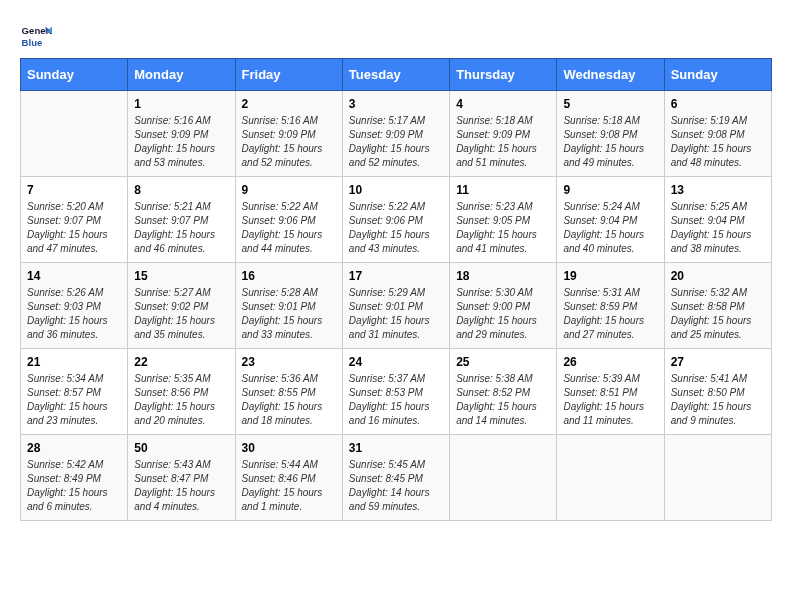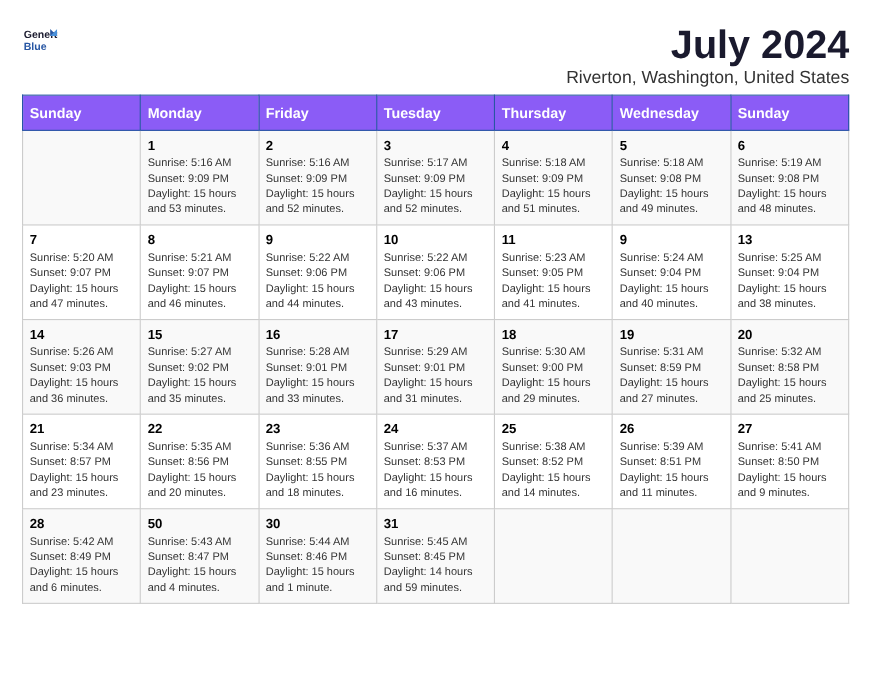--- a/index.html
+++ b/index.html
@@ -36,21 +36,21 @@
     .subtitle {
       font-size: 16px;
       color: #333;
     }
     table {
       width: 100%;
       border-collapse: collapse;
       font-size: 11px;
     }
     thead tr th {
-      background-color: #8b5cf6;
+      background-color: #3b82f6;
       color: #fff;
       padding: 8px 6px;
       text-align: left;
       font-size: 13px;
       font-weight: bold;
       border: 1px solid #2756a3;
     }
     tbody tr td {
       border: 1px solid #ccc;
       padding: 6px;
@@ -67,38 +67,35 @@
     .day-number {
       font-weight: bold;
       font-size: 12px;
       margin-bottom: 3px;
       display: block;
     }
     .day-info {
       font-size: 10px;
       color: #333;
       line-height: 1.4;
+      font-style: italic;
     }
   </style>
 </head>
 <body>
 
 <div class="header-area">
   <div class="logo">
     <svg class="logo-icon" viewBox="0 0 40 40" width="40" height="40">
       <text x="2" y="18" font-size="12" font-weight="bold" fill="#1a1a2e">General</text>
       <text x="2" y="32" font-size="12" font-weight="bold" fill="#2756a3">Blue</text>
       <polygon points="32,8 40,16 32,16" fill="#2756a3"></polygon>
       <polygon points="32,16 40,16 40,8" fill="#4a90d9"></polygon>
     </svg>
   </div>
-  <div class="title-area">
-    <div class="main-title">July 2024</div>
-    <div class="subtitle">Riverton, Washington, United States</div>
-  </div>
 </div>
 
 <table>
   <thead>
     <tr>
     <th>Sunday</th>
         <th>Monday</th>
         <th>Friday</th>
         <th>Tuesday</th>
         <th>Thursday</th>

